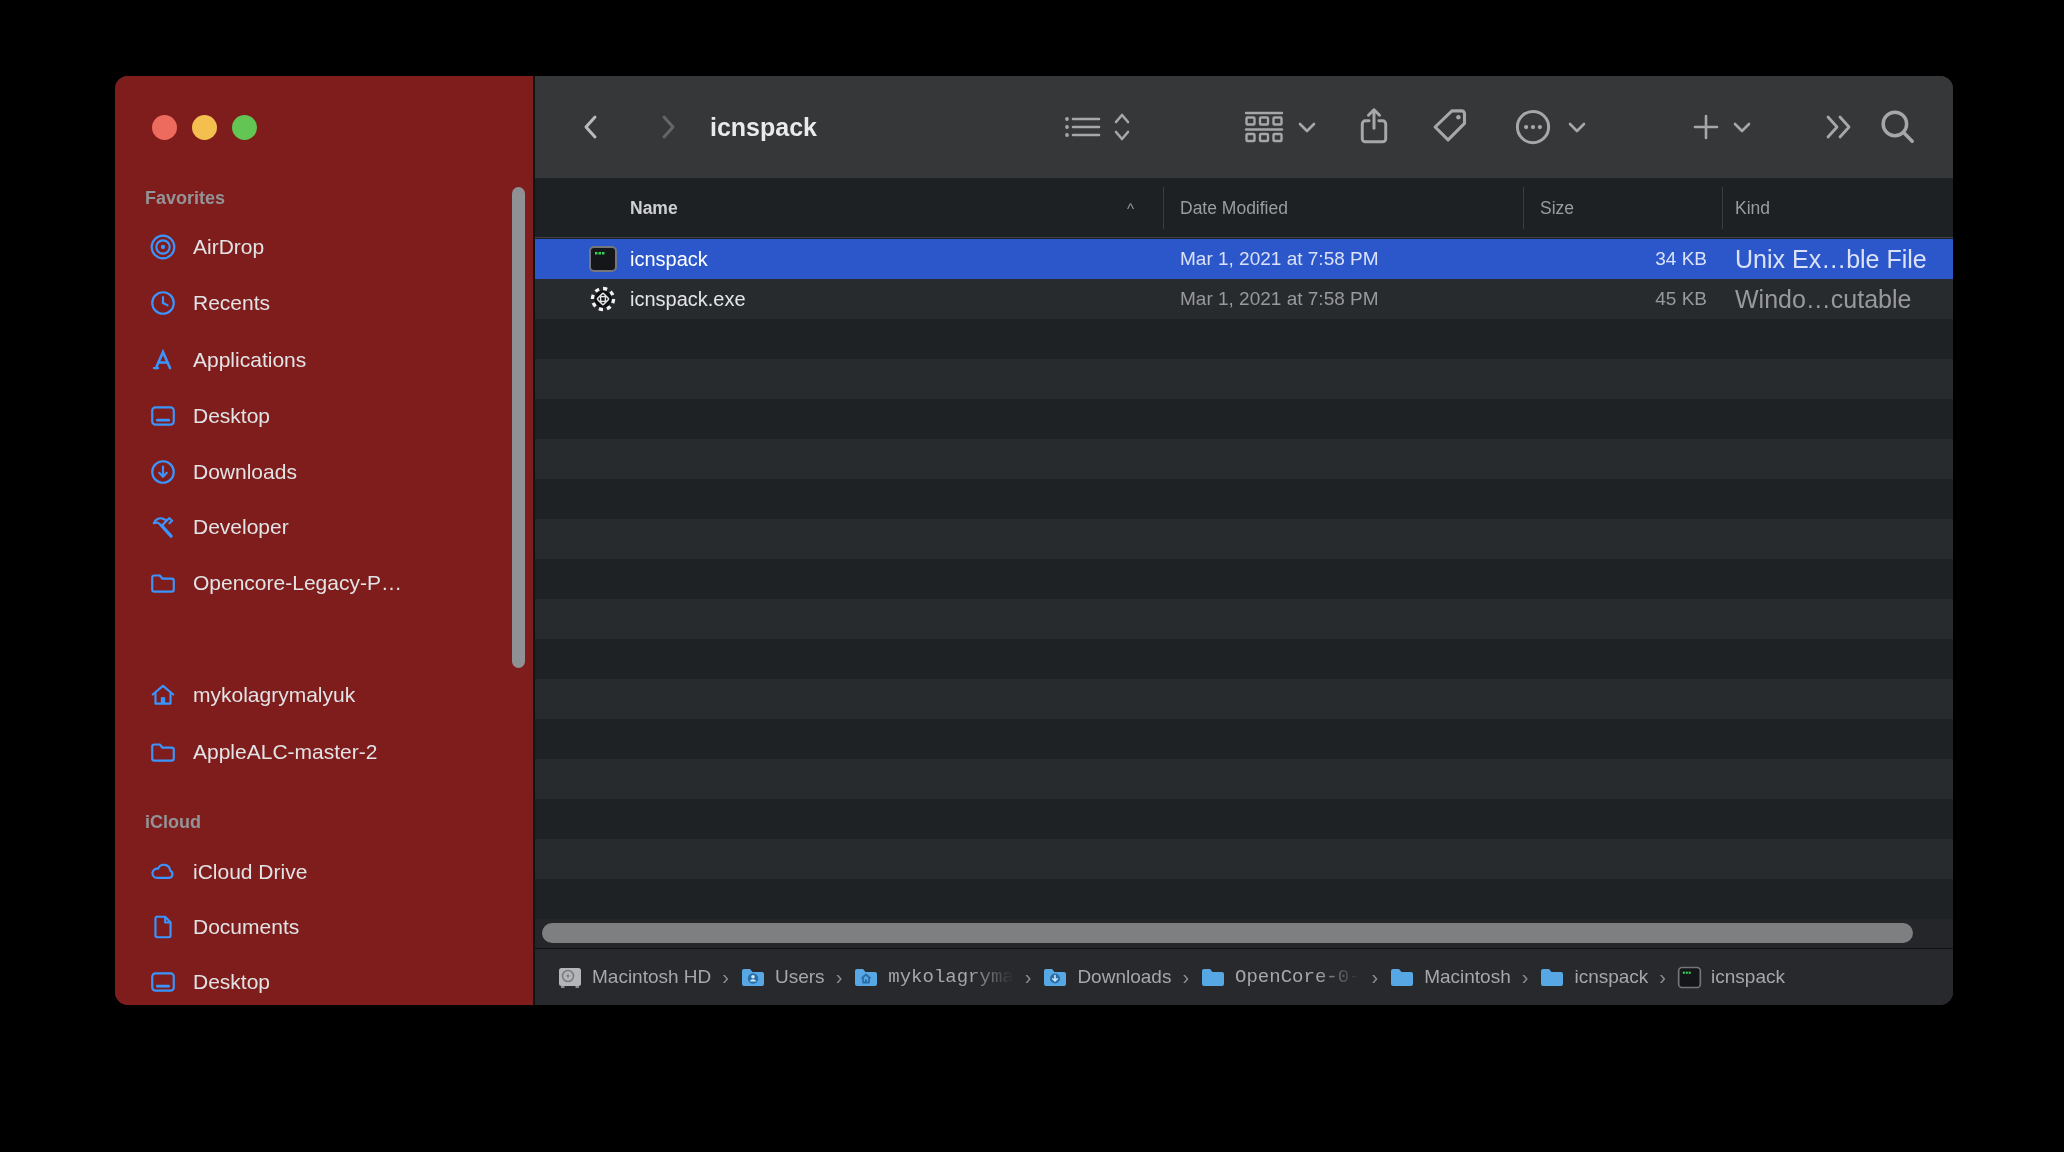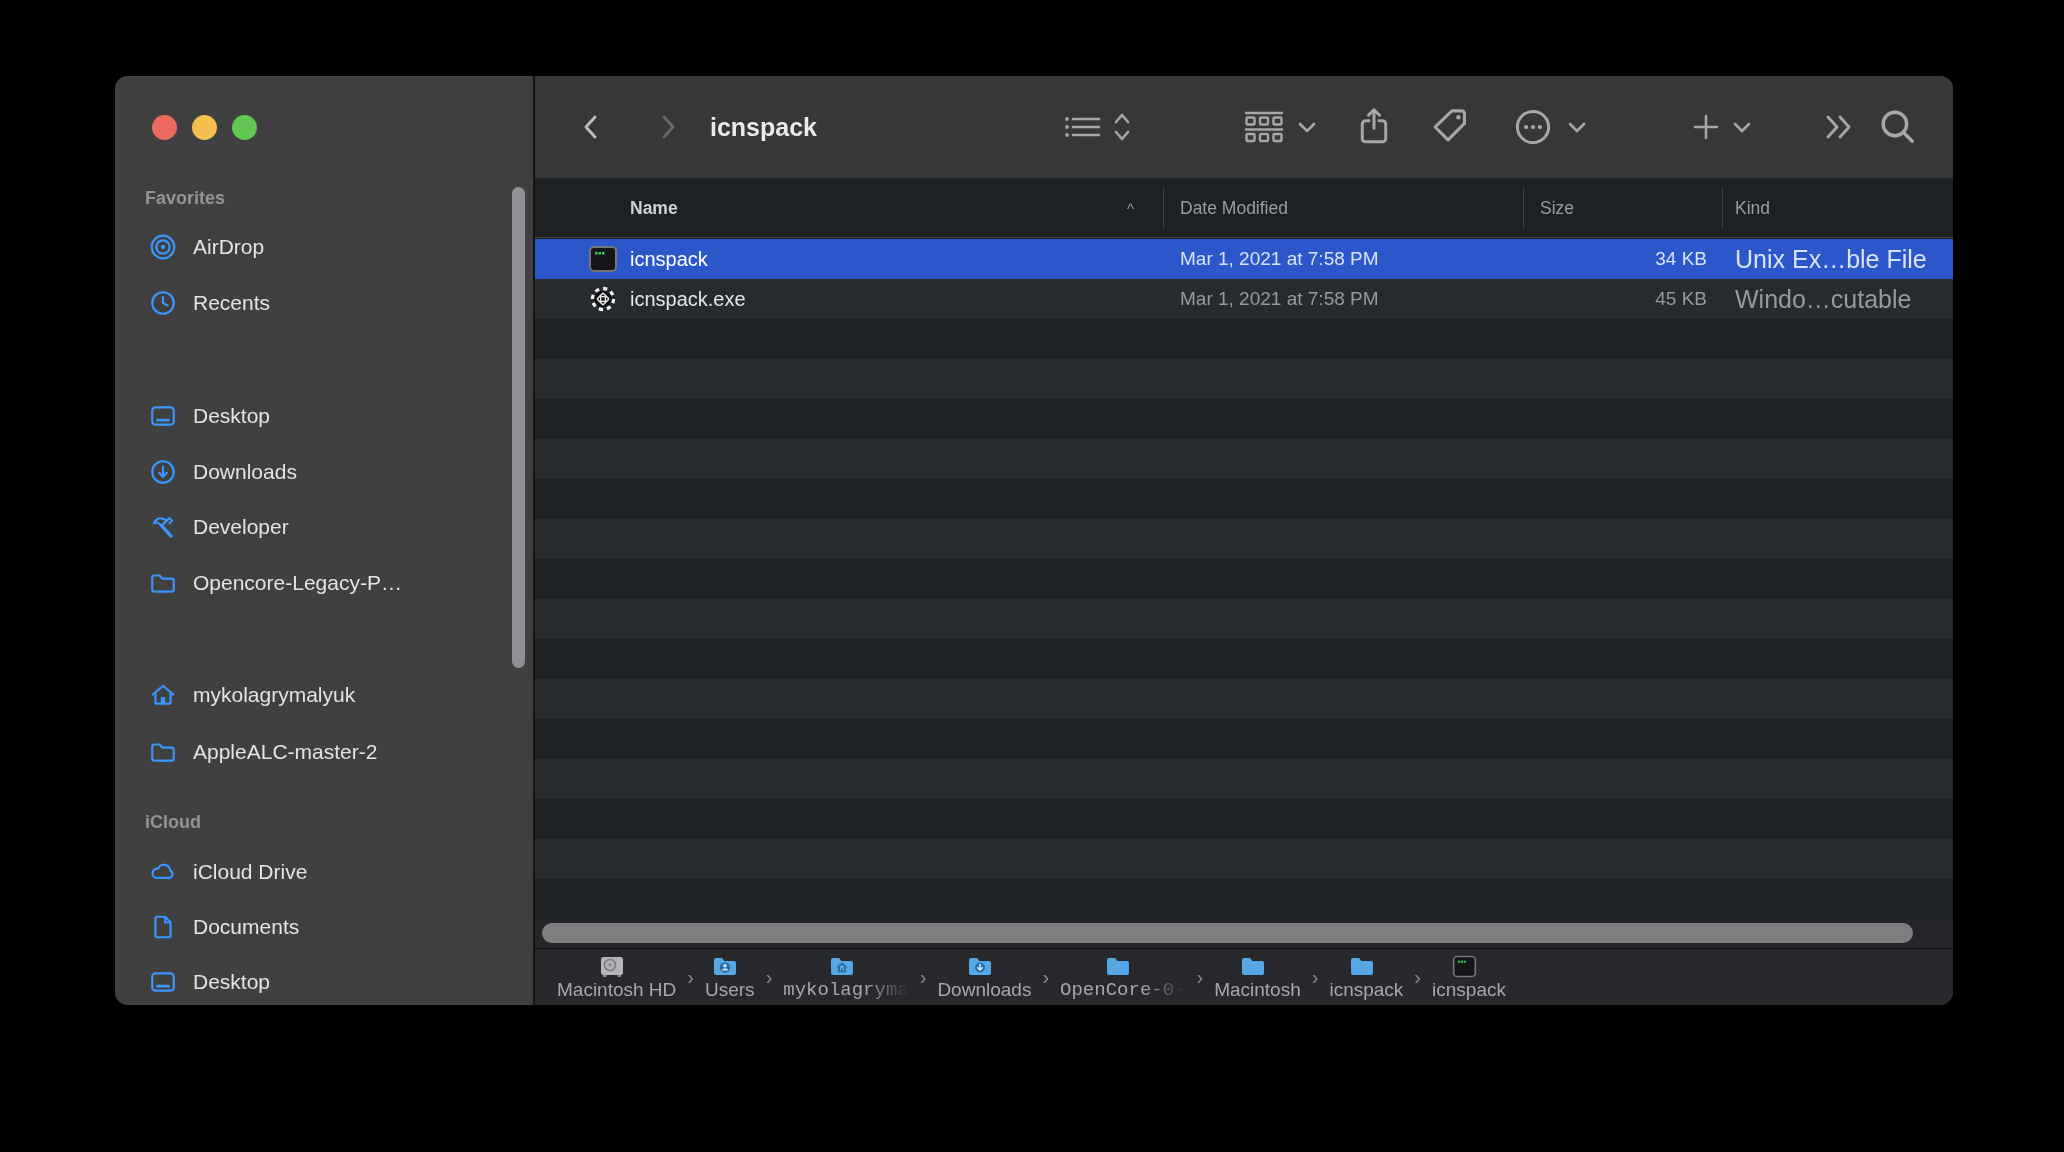--- a/index.html
+++ b/index.html
@@ -4,21 +4,21 @@
 <style>
   * { margin:0; padding:0; box-sizing:border-box; }
   html,body { width:2064px; height:1152px; background:#000; overflow:hidden;
               font-family:"Liberation Sans","DejaVu Sans",sans-serif; }
   .window { position:absolute; left:115px; top:76px; width:1838px; height:929px;
             border-radius:13px; background:#1f2225; overflow:hidden;
             box-shadow:0 25px 70px rgba(0,0,0,.6), inset 0 1px 0 rgba(255,255,255,.16); }
 
   
   .sidebar { position:absolute; left:0; top:0; width:420px; height:100%;
-             background:#404040; border-right:2px solid #121314; }
+             background:#7f1d1d; border-right:2px solid #121314; }
   .traffic { position:absolute; top:39px; left:37px; display:flex; gap:15px; }
   .traffic span { width:25px; height:25px; border-radius:50%; display:block; }
   .section-label { position:absolute; left:30px; font-size:18px; font-weight:700; color:#939497; }
   .side-item { position:absolute; left:0; width:100%; height:56px; display:flex; align-items:center; }
   .side-item .ic { position:absolute; left:33px; width:30px; height:30px; display:flex;
                    align-items:center; justify-content:center; }
   .side-item .lbl { position:absolute; left:78px; font-size:21px; color:#e2e3e5; white-space:nowrap; }
   .side-scrollbar { position:absolute; left:397px; top:111px; width:13px; height:481px;
                     border-radius:7px; background:#8f9194; }
 
@@ -51,21 +51,21 @@
   .frow.selected .fname { color:#ffffff; }
   .frow.selected .fdate, .frow.selected .fsize, .frow.selected .fkind { color:#dbe2f8; }
 
   
   .hstrip { position:absolute; left:420px; top:843px; width:1418px; height:29px; background:#242629; }
   .hthumb { position:absolute; left:7px; top:4px; width:1371px; height:20px;
             border-radius:10px; background:#7d7f81; }
   .pathbar { position:absolute; left:420px; top:872px; width:1418px; height:57px; background:#28292c;
              border-top:1px solid #101113; display:flex; align-items:center; padding-left:22px;
              font-size:19px; color:#a6a7aa; white-space:nowrap; }
-  .pitem { display:flex; align-items:center;flex-direction:column; }
+  .pitem { display:flex; align-items:center; }
   .pitem .pic { margin-right:9px; display:flex; }
   .psep { margin:0 11px; color:#8e8f92; font-size:20px; }
   .fade { -webkit-mask-image:linear-gradient(90deg,#000 65%,transparent 100%);
           mask-image:linear-gradient(90deg,#000 65%,transparent 100%);font-family:Liberation Mono, monospace; }
 </style>
 </head>
 <body>
 
 <div class="window">
 
@@ -89,20 +89,30 @@
       <span class="lbl">AirDrop</span>
     </div>
     <div class="side-item" style="top:199px">
       <span class="ic">
         <svg width="28" height="28" viewBox="0 0 26 26" fill="none" stroke="#3b95ff" stroke-width="2" stroke-linecap="round">
           <circle cx="13" cy="13" r="10"></circle>
             <path d="M13 7.5 V13 L17.3 15.2"></path>
           </svg>
         </span>
       <span class="lbl">Recents</span>
+    </div>
+    <div class="side-item" style="top:256px">
+      <span class="ic">
+        <svg width="28" height="28" viewBox="0 0 26 26" fill="none" stroke="#3b95ff" stroke-width="2.4" stroke-linecap="round">
+          <path d="M6.5 20.5 L13 5.5 L19.5 20.5"></path>
+            <path d="M9.2 15.3 H16.8"></path>
+            <path d="M4.5 20.5 L8.5 20.5" stroke-width="2"></path>
+          </svg>
+        </span>
+      <span class="lbl">Applications</span>
     </div>
     <div class="side-item" style="top:312px">
       <span class="ic">
         <svg width="28" height="28" viewBox="0 0 26 26" fill="none" stroke="#3b95ff" stroke-width="2">
           <rect x="3" y="5" width="20" height="16" rx="3"></rect>
             <rect x="6.5" y="15.5" width="13" height="2.6" rx="1" fill="#3b95ff" stroke="none"></rect>
           </svg>
         </span>
       <span class="lbl">Desktop</span>
     </div>

